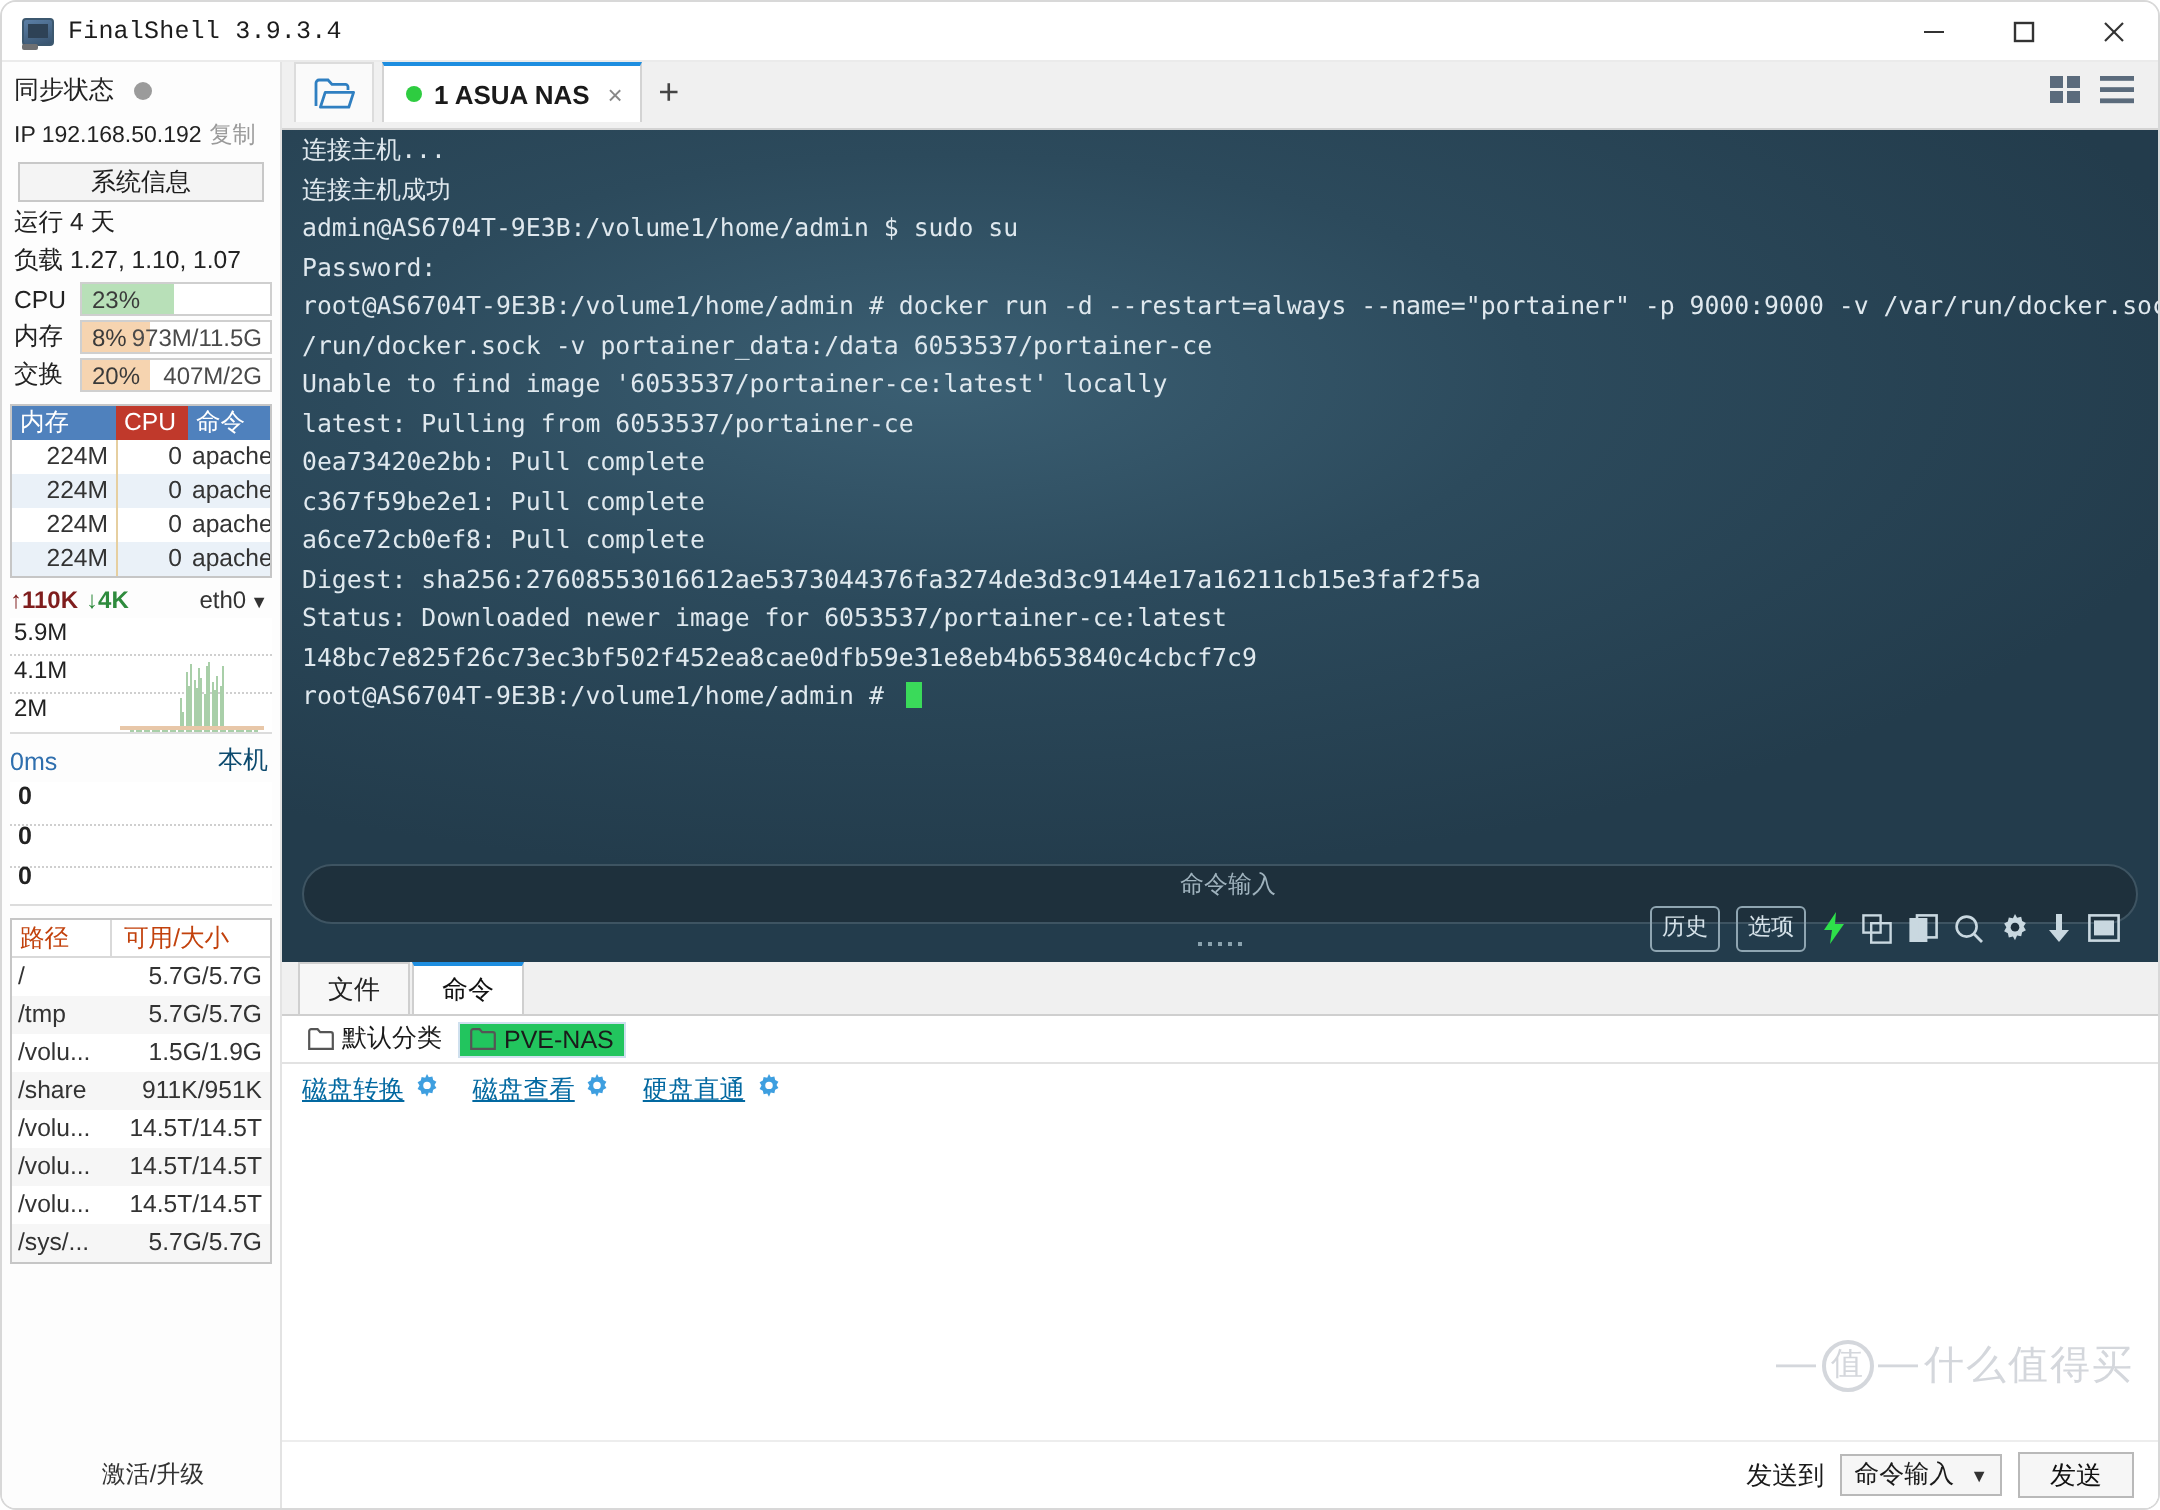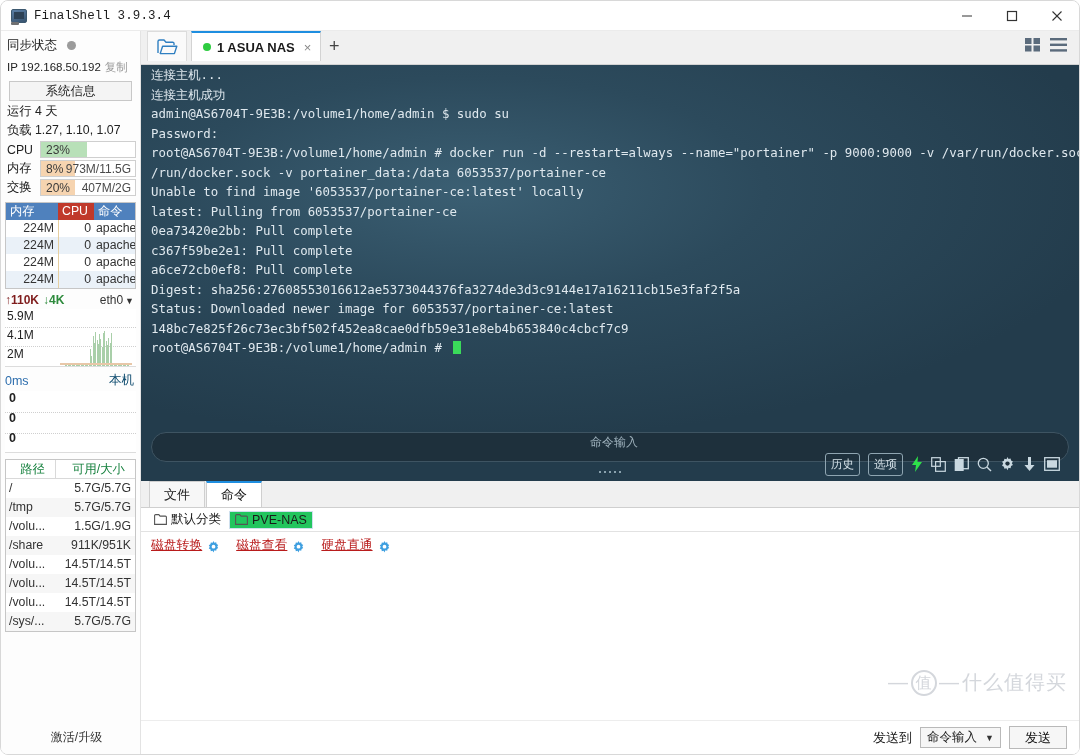--- a/index.html
+++ b/index.html
@@ -152,21 +152,21 @@
   .ping-host { margin-left: auto; color: #0c4a6e; }
   .graph2 {
     margin: 2px 4px 0 4px; height: 62px; position: relative; background:#fff;
     border-bottom: 1px solid #dcdcdc;
   }
   .graph2 .ylab { position: absolute; left: 4px; font-size: 12.5px; color: #222; font-weight: bold;}
 
   
   #disk-table { margin: 6px 4px 0 4px; border: 1px solid #c6c6c6; background:#fff; }
   #disk-head { display: flex; height: 19px; border-bottom: 1px solid #d9d9d9;}
-  #disk-head .dh { font-size: 12.3px; color: #15803d; line-height: 19px; text-align: center; }
+  #disk-head .dh { font-size: 12.3px; color: #c2410c; line-height: 19px; }
   .dh.p { width: 50px; flex: 0 0 50px; padding-left: 4px; border-right: 1px solid #d9d9d9;}
   .dh.s { flex: 1 1 auto; padding-left: 6px; }
   .disk-row { display: flex; height: 19px; font-size: 12.3px; color: #333;}
   .disk-row:nth-child(even) { background: #f6f6f6; }
   .disk-row .p { width: 50px; flex: 0 0 50px; padding-left: 3px; line-height: 19px; overflow:hidden; white-space:nowrap;}
   .disk-row .s { flex: 1 1 auto; text-align: right; padding-right: 4px; line-height: 19px; white-space:nowrap;}
   #sidebar-spacer { flex: 1 1 auto; }
   #activate {
     text-align: center; font-size: 12px; color: #333; padding-bottom: 8px; margin-left: 12px;
   }
@@ -263,21 +263,21 @@
   .cat {
     display: flex; align-items: center; gap: 4px; font-size: 12.5px; color: #1a1a1a;
     padding: 1px 5px;
   }
   .cat.active { background: #22c55e; border: 1px solid #cfe0ee; }
   .fld { color: #4a4a4a; font-size: 12px; }
   #link-row {
     height: 26px; flex: 0 0 26px; display: flex; align-items: center; gap: 16px;
     padding-left: 10px; background: #fff;
   }
-  .clink { display: flex; align-items: flex-end; gap: 5px; font-size: 12.8px; color: #b91c1c; }
+  .clink { display: flex; align-items: flex-start; gap: 5px; font-size: 12.8px; color: #0369a1; }
   .clink .txt { text-decoration: underline; }
   .gear { color: #3e9fe0; font-size: 12px; }
   #lower-fill { flex: 1 1 auto; background: #fff; position: relative; }
   #watermark {
     position: absolute; right: 12px; bottom: 24px;
     font-size: 20px; color: #d4d7dc; letter-spacing: 1px; white-space: nowrap;
     display: flex; align-items: center; gap: 2px;
   }
   #watermark .circ {
     display:inline-block; border: 2px solid #d4d7dc; border-radius: 50%;

